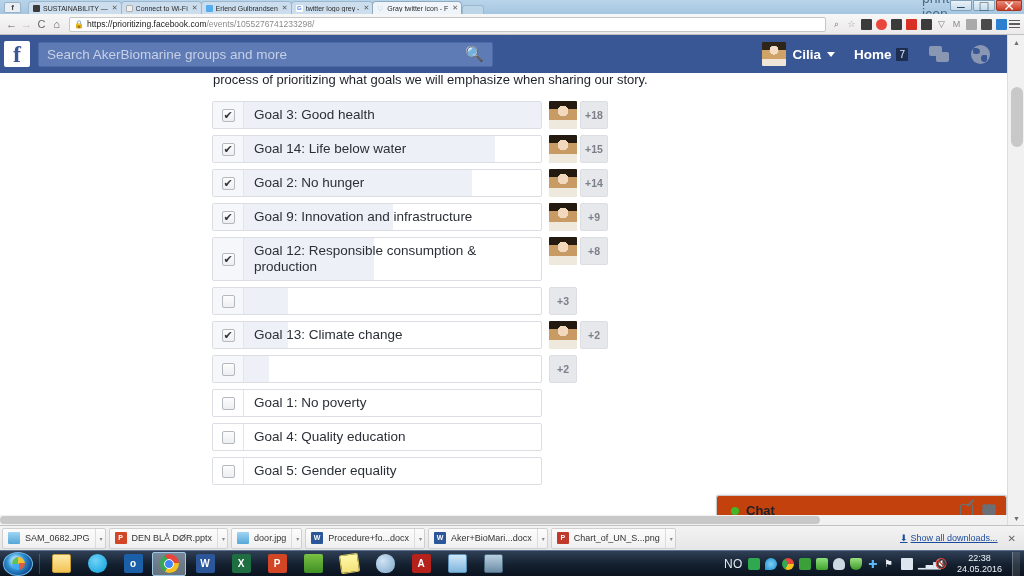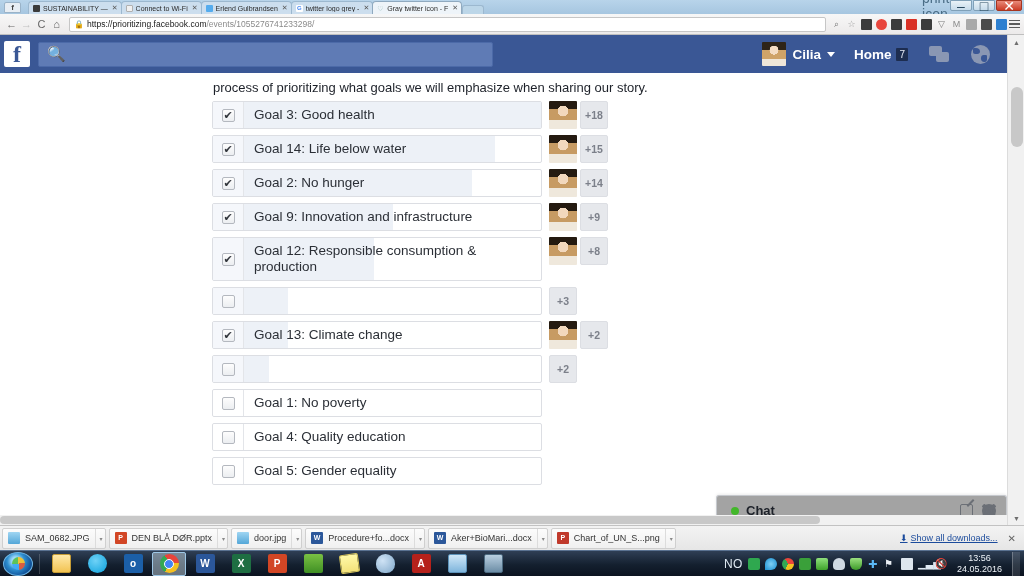--- a/index.html
+++ b/index.html
@@ -149,21 +149,21 @@
     content:""; position:absolute; right:3px; bottom:2px; width:6px; height:7px;
     background:#3a5795; border-radius: 50% 20% 40% 60%;
   }
 
   
   .fb-content {
     position: absolute; top: 38px; left: 0; width: 1007px; height: 452px;
     background: #fff;
   }
   .intro-text {
-    position: absolute; left: 213px; top: 8px; width: 500px;
+    position: absolute; left: 213px; top: 0px; width: 500px;
     font-size: 13px; color: #1d2129; line-height: 14px;
     white-space: nowrap; overflow: hidden;
   }
   .poll-list { position: absolute; left: 212px; top: 28px; width: 500px; }
 
   .poll-row { display: flex; align-items: stretch; margin-bottom: 6px; }
   .poll-option {
     position: relative; width: 330px; min-height: 28px;
     border: 1px solid #dcdee3; border-radius: 2px;
     background: #fff; display: flex; align-items: stretch; overflow: hidden;
@@ -202,21 +202,21 @@
   .voter-count {
     width: 28px; height: 28px; flex: none;
     background: #e6e8ec; border: 1px solid #dcdee3; border-radius: 2px;
     display: flex; align-items: center; justify-content: center;
     font-size: 10.5px; color: #7c808a; font-weight: bold;
   }
 
   
   .fb-chat {
     position: absolute; right: 0px; bottom: 0px; width: 291px; height: 30px;
-    background: #a3a3a3; border: 1px solid #c6c9ce; border-bottom: none;
+    background: #c2410c; border: 1px solid #c6c9ce; border-bottom: none;
     border-radius: 3px 3px 0 0;
     display: flex; align-items: center; padding: 0 10px 0 14px;
     box-shadow: 0 -1px 3px rgba(0,0,0,0.08);
   }
   .chat-dot { width: 8px; height: 8px; border-radius: 50%; background: #42b72a; margin-right: 7px; flex:none; }
   .chat-label { font-size: 13px; font-weight: bold; color: #1d2129; }
   .chat-actions { margin-left: auto; display: flex; gap: 9px; align-items: center; }
   .ic-compose { width: 13px; height: 13px; border: 1.5px solid #6b6f76; border-radius: 2px; position: relative; }
   .ic-compose:after {
     content:""; position:absolute; right:-3px; top:-3px; width:9px; height:2px;
@@ -416,20 +416,21 @@
         <i></i>
         <i></i>
       </div>
   </div>
 
   <div class="fb-page">
 
     <div class="fb-bluebar">
       <div class="fb-logo">f</div>
       <div class="fb-search">
+        <input placeholder="Search AkerBiomarine groups and more" style="">
         <span class="search-glass">🔍</span>
       </div>
       <div class="fb-right">
         <div class="fb-account">
           <div class="fb-avatar"></div>
           <span class="fb-name">Cilia</span>
           <span class="caret"></span>
         </div>
         <div class="fb-home">
           <span class="lbl">Home</span>
@@ -695,20 +696,20 @@
           <span class="tray-ic t-sync"></span>
           <span class="tray-ic t-cloud"></span>
           <span class="tray-ic t-shield"></span>
           <span class="tray-ic t-bt">✚</span>
           <span class="tray-ic t-flag">⚑</span>
           <span class="tray-ic t-batt"></span>
           <span class="tray-ic t-bars">▁▃▅</span>
           <span class="tray-ic t-vol">🔇</span>
         </span>
       <span class="clock">
-        <span>13:56</span>
+        <span>22:38</span>
         <span>24.05.2016</span>
       </span>
       <span class="show-desktop"></span>
     </div>
   </div>
 
 </div>
 
 </body></html>

